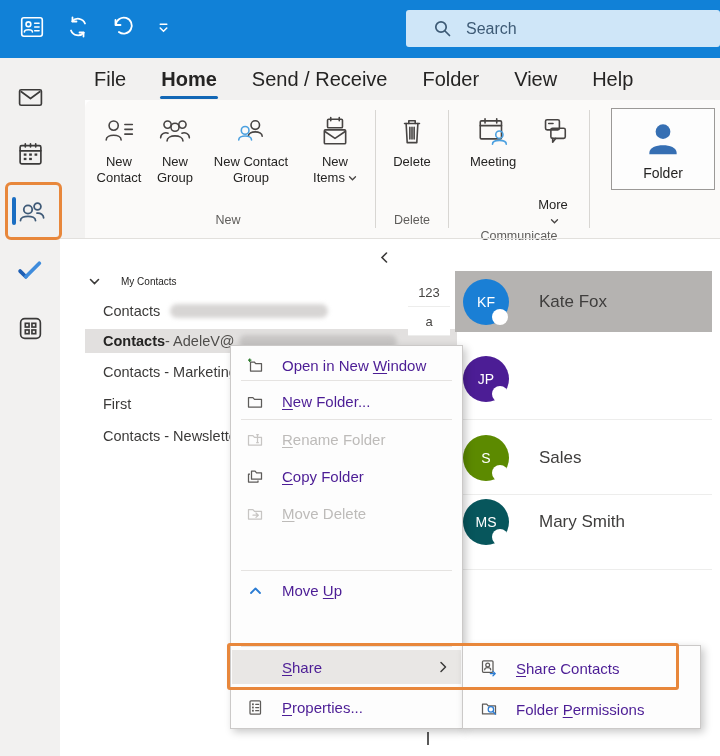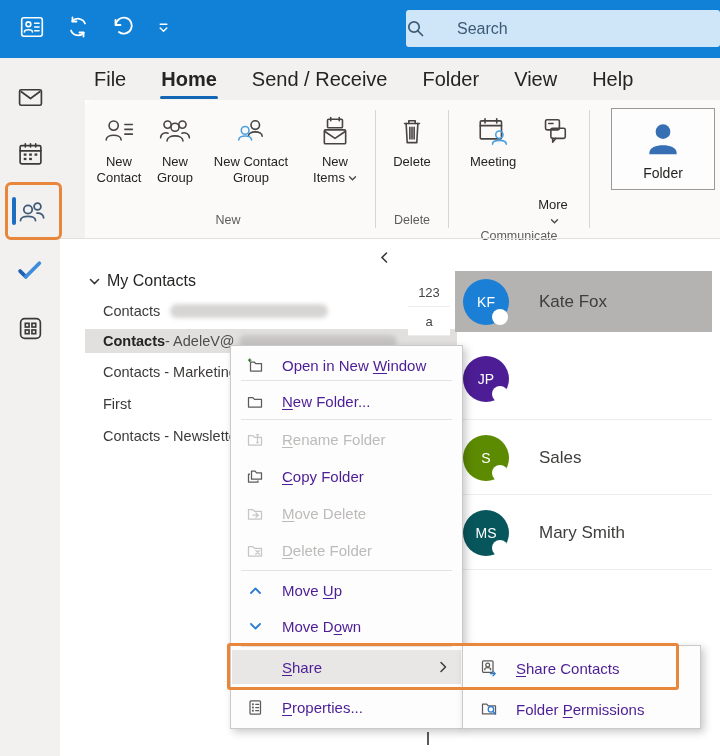--- a/index.html
+++ b/index.html
@@ -4,21 +4,21 @@
 <style>
   html,body{margin:0;padding:0;background:#fff}
   #app{position:relative;width:720px;height:756px;background:#fff;overflow:hidden;
        font-family:"Liberation Sans",sans-serif;}
 
   
   .titlebar{position:absolute;left:0;top:0;width:720px;height:58px;background:#1181d7;display:flex;align-items:center}
   .tb-icons{display:flex;align-items:center;gap:21px;padding-left:19px}
   .tb-icon{display:flex;cursor:pointer}
   .search{position:absolute;left:406px;top:10px;width:314px;height:37px;background:#cfe6f8;border-radius:3px;
-          display:flex;align-items:center;gap:32px;box-sizing:border-box;cursor:text}
+          display:flex;align-items:center;gap:14px;padding-left:27px;box-sizing:border-box;cursor:text}
   .s-text{font-size:16px;color:#3d5a75}
 
   
   .navbar{position:absolute;left:0;top:58px;width:60px;height:698px;background:#f2f1f0}
   .nav-item{position:absolute;left:17px;cursor:pointer;display:flex}
   .nav-accent{position:absolute;left:12px;top:139px;width:4px;height:28px;background:#1b6ec2;border-radius:2px}
 
   
   .tabsrow{position:absolute;left:60px;top:58px;width:660px;height:42px;background:#f2f1f0;
            display:flex;align-items:center;gap:31px;padding-left:32px;box-sizing:border-box}
@@ -38,22 +38,22 @@
   .rlabel{font-size:13px;line-height:16px;color:#252423;text-align:center;white-space:nowrap}
   .glabel{margin-top:auto;font-size:12.5px;color:#5f5d5b;text-align:center;padding-bottom:5px}
   .rdiv{width:1px;height:118px;background:#d8d6d3;margin:2px 10px 0}
   .people-btn{margin-left:11px;width:104px;height:82px;background:#fdfdfd;border:1px solid #9b9997;
               display:flex;flex-direction:column;align-items:center;justify-content:center;gap:1px;cursor:pointer;box-sizing:border-box}
   .people-label{font-size:14px;color:#252423}
   .caret-inline{display:inline-flex;margin-left:3px}
 
   
   .collapse-btn{position:absolute;left:379px;top:251px;cursor:pointer;display:flex}
-  .fp-header{position:absolute;left:88px;top:270px;height:22px;display:flex;align-items:center;gap:6px;
-             font-size:16px;color:#252423;cursor:pointer}
+  .fp-header{position:absolute;left:88px;top:270px;height:22px;display:flex;align-items:center;gap:20px;
+             font-size:10px;color:#252423;cursor:pointer}
   .frow{position:absolute;left:103px;height:22px;display:flex;align-items:center;font-size:14.5px;color:#3b3a39;
         cursor:pointer;white-space:nowrap}
   .frow.sel{left:85px;width:372px;height:24px;background:#e2e0df;padding-left:18px;box-sizing:border-box;
             font-weight:700;color:#252423}
   .frest{font-weight:400;color:#4f4d4b}
   .blurbox{height:14px;width:158px;margin-left:10px;background:#d7d5d4;border-radius:7px;filter:blur(2px)}
   .frow.sel .blurbox{height:13px;background:#c7c5c4;margin-left:4px}
 
   
   .alpha{position:absolute;left:408px;width:42px;height:29px;display:flex;align-items:center;justify-content:center;
@@ -370,21 +370,21 @@
           <span class="presence"></span>
         </div>
       </div>
       <div class="crow" style="top: 420px; height: 75px;">
         <div class="avatar" style="background: rgb(92, 138, 0);">
           <span>S</span>
           <span class="presence"></span>
         </div>
         <span class="cname">Sales</span>
       </div>
-      <div class="crow" style="top: 495px; height: 75px;">
+      <div class="crow" style="top: 484px; height: 75px;">
         <div class="avatar" style="background: rgb(7, 86, 92);">
           <span>MS</span>
           <span class="presence"></span>
         </div>
         <span class="cname">Mary Smith</span>
       </div>
       <div class="csep" style="top: 419px;"></div>
       <div class="csep" style="top: 494px;"></div>
       <div class="csep" style="top: 569px;"></div>
     </div>
@@ -427,44 +427,27 @@
       </div>
       <div class="mrow disabled" style="top: 150px;">
         <span class="micon">
           <svg width="18" height="17" viewBox="0 0 17 17" fill="none" stroke="#5d5b59" stroke-width="1.25" stroke-linecap="round" stroke-linejoin="round">
             <path d="M2 4.6h4.4L8 6.4h7V14H2z"></path>
             <path d="M6.5 10.2h5M9.5 8l2.3 2.2-2.3 2.2"></path>
           </svg>
         </span>
         <span class="mlabel"><span></span><u>M</u><span>ove Delete</span></span>
       </div>
-      <div class="mrow disabled" style="top: 187px;">
-        <span class="micon">
-          <svg width="18" height="17" viewBox="0 0 17 17" fill="none" stroke="#5d5b59" stroke-width="1.25" stroke-linecap="round" stroke-linejoin="round">
-            <path d="M2 4.6h4.4L8 6.4h7V14H2z"></path>
-            <path d="m9.2 8.4 3.8 3.8M13 8.4l-3.8 3.8"></path>
-          </svg>
-        </span>
-        <span class="mlabel"><span></span><u>D</u><span>elete Folder</span></span>
-      </div>
       <div class="mrow" style="top: 227px;">
         <span class="micon">
           <svg width="15" height="15" viewBox="0 0 15 15" fill="none" stroke="#2b7cd3" stroke-width="1.8" stroke-linecap="round" stroke-linejoin="round">
             <path d="m3 10 4.5-4.5L12 10"></path>
           </svg>
         </span>
         <span class="mlabel"><span>Move </span><u>U</u><span>p</span></span>
-      </div>
-      <div class="mrow" style="top: 263px;">
-        <span class="micon">
-          <svg width="15" height="15" viewBox="0 0 15 15" fill="none" stroke="#2b7cd3" stroke-width="1.8" stroke-linecap="round" stroke-linejoin="round">
-            <path d="m3 5 4.5 4.5L12 5"></path>
-          </svg>
-        </span>
-        <span class="mlabel"><span>Move D</span><u>o</u><span>wn</span></span>
       </div>
       <div class="mrow hovered" style="top: 304px;">
         <span class="micon"></span>
         <span class="mlabel"><span></span><u>S</u><span>hare</span></span>
         <span class="marrow">
           <svg width="12" height="14" viewBox="0 0 12 14" fill="none" stroke="#3b3a39" stroke-width="1.5" stroke-linecap="round" stroke-linejoin="round">
             <path d="m4 2.5 4.5 4.5L4 11.5"></path>
           </svg>
         </span>
       </div>

